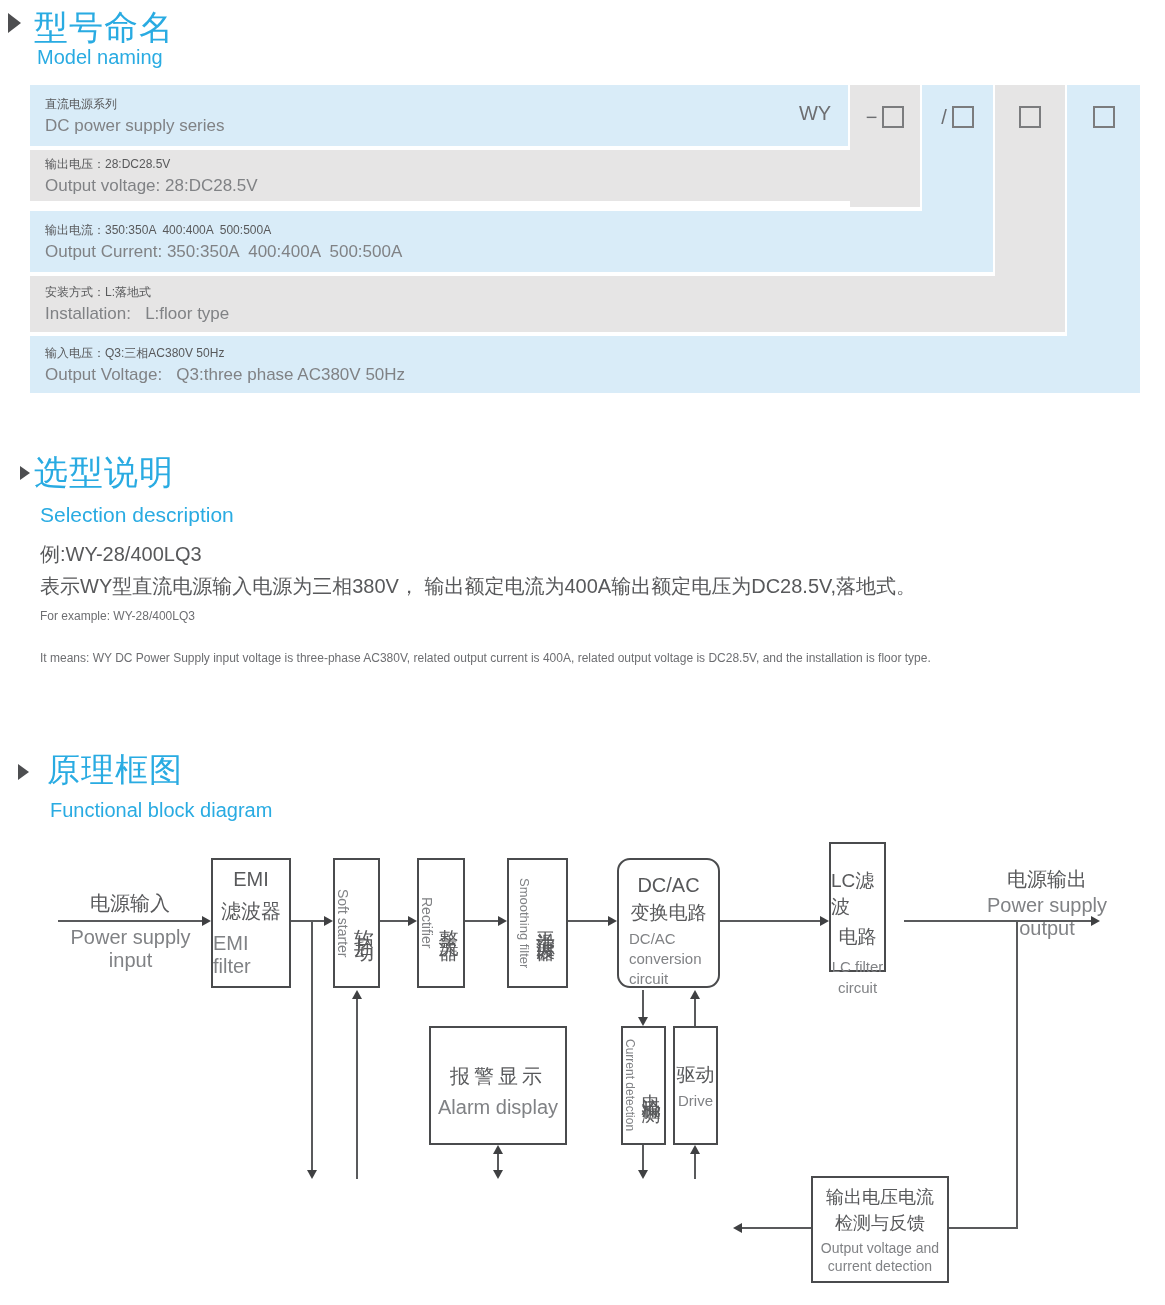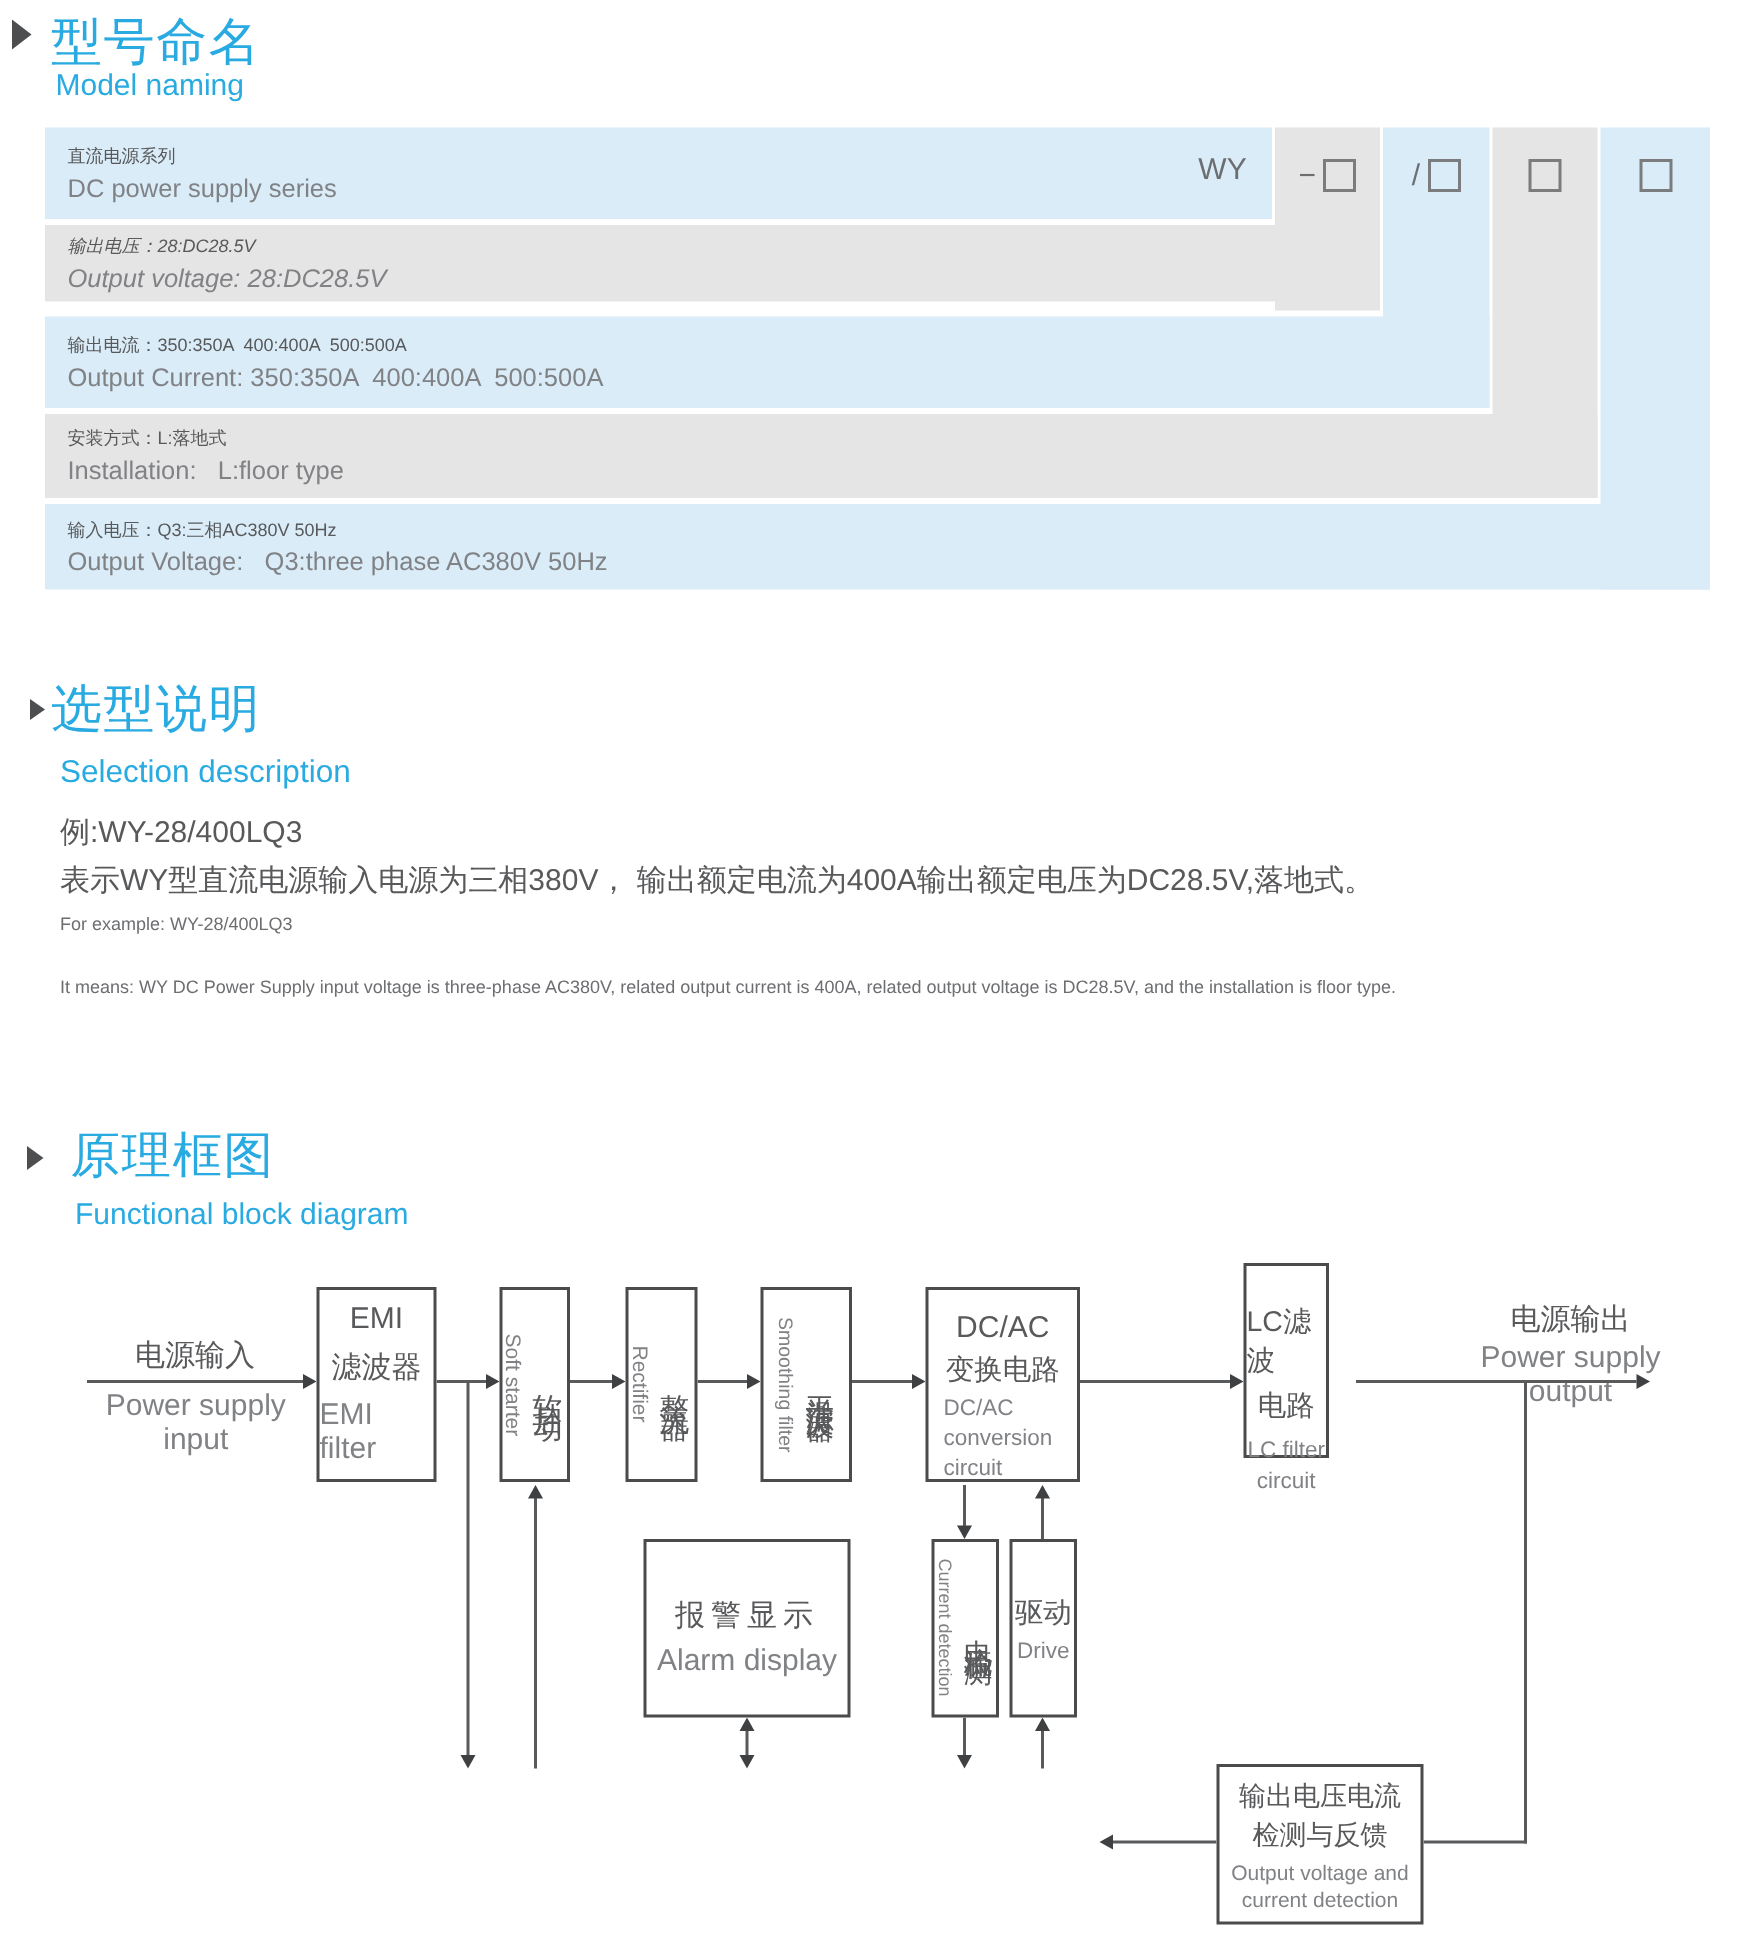--- a/index.html
+++ b/index.html
@@ -62,21 +62,21 @@
 
     <div class="colbar bggray" style="left:820px;width:70px;height:122px;"></div>
     <div class="colbar bgblue" style="left:892px;width:71px;height:187px;"></div>
     <div class="colbar bggray" style="left:965px;width:70px;height:247px;"></div>
     <div class="colbar bgblue" style="left:1037px;width:73px;height:308px;"></div>
 
     <div class="trow bgblue" style="top:0;height:61px;width:818px;">
       <span class="zh">直流电源系列</span>
       <span class="en">DC power supply series</span>
     </div>
-    <div class="trow bggray" style="top:65px;height:51px;width:890px;font-style:italic;">
+    <div class="trow bggray" style="top:65px;height:51px;width:890px;">
       <span class="zh">输出电压：28:DC28.5V</span>
       <span class="en">Output voltage: 28:DC28.5V</span>
     </div>
     <div class="trow bgblue" style="top:126px;height:61px;width:963px;">
       <span class="zh">输出电流：350:350A  400:400A  500:500A</span>
       <span class="en">Output Current: 350:350A  400:400A  500:500A</span>
     </div>
     <div class="trow bggray" style="top:191px;height:56px;width:1035px;">
       <span class="zh">安装方式：L:落地式</span>
       <span class="en">Installation:   L:floor type</span>
@@ -169,21 +169,21 @@
       <span class="vert-zh">软启动</span>
     </div>
     <div class="dbox vbox" style="left:417px;top:858px;width:48px;height:130px;">
       <span class="vert-en">Rectifier</span>
       <span class="vert-zh">整流器</span>
     </div>
     <div class="dbox vbox" style="left:507px;top:858px;width:61px;height:130px;">
       <span class="vert-en" style="font-size:13px;">Smoothing filter</span>
       <span class="vert-zh" style="font-size:19px;letter-spacing:3px;">平滑滤波器</span>
     </div>
-    <div class="dbox" style="left:617px;top:858px;width:103px;height:130px;">
+    <div class="dbox" style="left:617px;top:858px;width:103px;height:130px;border-radius:13px;">
       <div class="bx-col" style="justify-content:flex-start;padding-top:14px;">
         <span class="zh t20">DC/AC</span>
         <span class="zh t19" style="margin-top:3px;">变换电路</span>
         <div class="en-left">
           <span class="en t15">DC/AC</span>
           <span class="en t15">conversion</span>
           <span class="en t15">circuit</span>
         </div>
       </div>
     </div>

